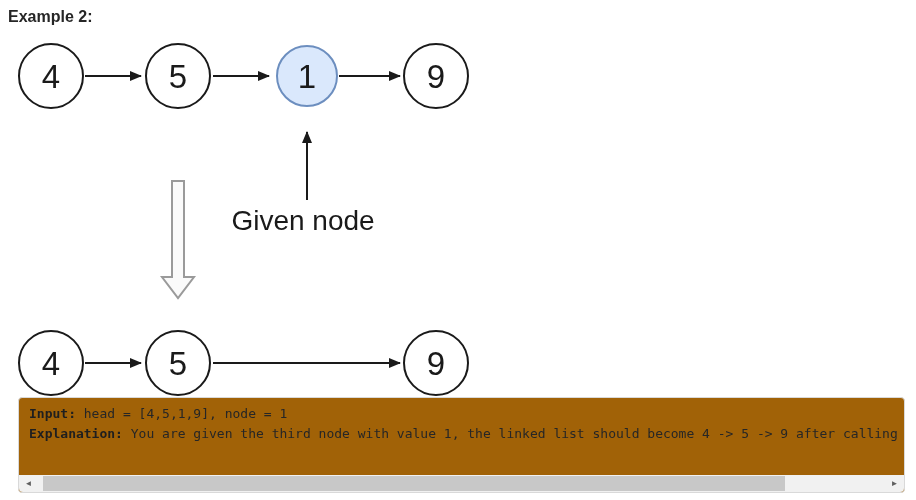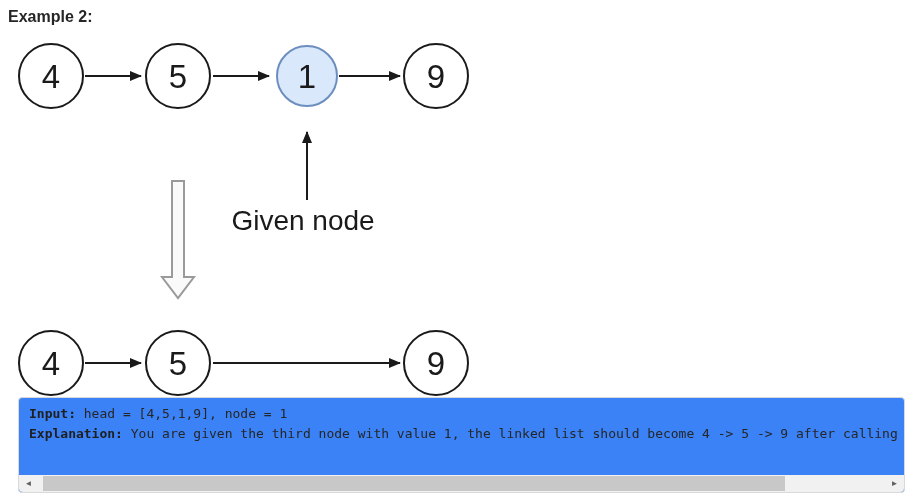--- a/index.html
+++ b/index.html
@@ -35,21 +35,21 @@
     font-size: 28px;
     fill: #1a1a1a;
     text-anchor: middle;
   }
 
   .codebox {
     position: absolute;
     left: 18px; top: 397px;
     width: 887px; height: 96px;
     box-sizing: border-box;
-    background: #3b82f6;
+    background: #a16207;
     border: 1px solid #d9d9d9;
     border-radius: 4px;
   }
   .code-lines {
     padding: 6px 10px 0 10px;
     font-family: "DejaVu Sans Mono", monospace;
     font-size: 13px;
     line-height: 20px;
     color: #262626;
     white-space: nowrap;

